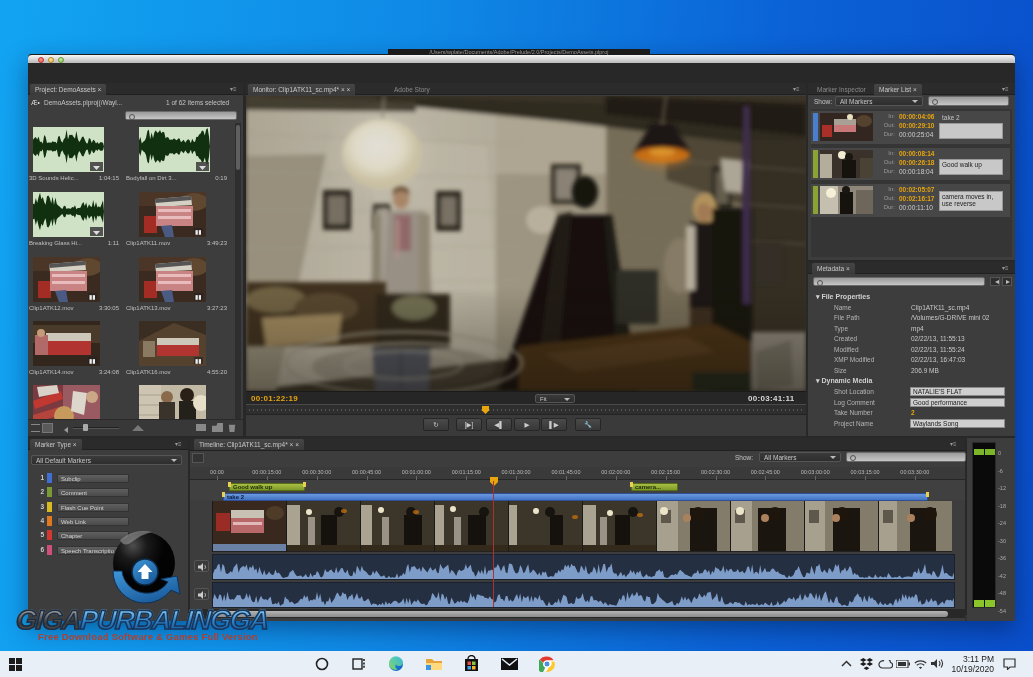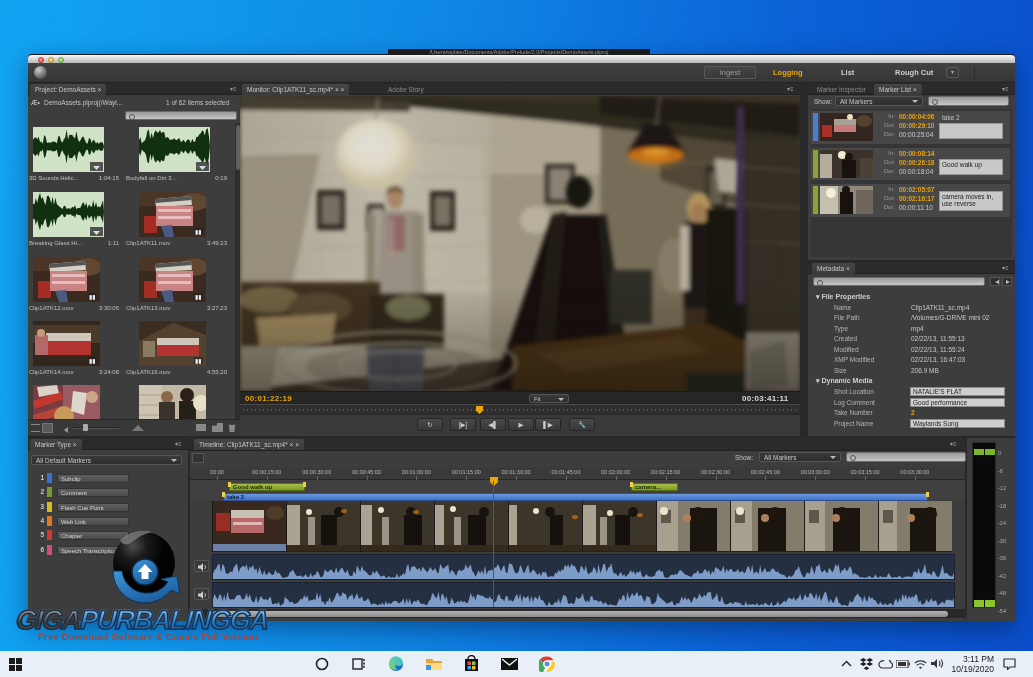--- a/index.html
+++ b/index.html
@@ -53,29 +53,20 @@
 #wmsub{position:absolute;left:38px;top:631px;font-size:9.5px;font-weight:bold;color:#ae3f2e;white-space:nowrap;letter-spacing:.2px;}
 </style></head><body>
 <div id="stage">
 <div id="win">
  <div id="titlebar">
    <div class="tl" style="left:10px;background:radial-gradient(circle at 35% 30%,#ff9a8a,#e4554a);border:.5px solid #b33"></div>
    <div class="tl" style="left:20px;background:radial-gradient(circle at 35% 30%,#ffe9a0,#e8b33c);border:.5px solid #b8872a"></div>
    <div class="tl" style="left:30px;background:radial-gradient(circle at 35% 30%,#d0f0a8,#7fbf4a);border:.5px solid #6a9a3a"></div>
  </div>
  <div id="pathstrip">/Users/wplate/Documents/Adobe/Prelude/2.0/Projects/DemoAssets.plproj</div>
- <div id="hdr">
-   <div class="ab" style="left:6px;top:3px;width:13px;height:13px;border-radius:50%;background:radial-gradient(circle at 35% 30%,#cfcfcf,#6a6a6a 60%,#3a3a3a)"></div>
-   <div class="htab" style="left:676px;top:3px;width:52px;height:13px;border:1px solid #5a5a5a;border-radius:2px;background:linear-gradient(#454545,#393939);text-align:center;line-height:12px;color:#9a9a9a;font-weight:normal">Ingest</div>
-   <div class="htab" style="left:745px;color:#e8a50c">Logging</div>
-   <div class="htab" style="left:813px">List</div>
-   <div class="htab" style="left:867px">Rough Cut</div>
-   <div class="htab" style="left:918px;top:4px;width:13px;height:11px;border:1px solid #5a5a5a;border-radius:2px;text-align:center;line-height:9px;color:#aaa;font-weight:normal;font-size:6px">▾</div>
-   <div class="ab" style="left:946px;top:3px;width:1px;height:14px;background:#2a2a2a"></div>
- </div>
 <div class="ab" style="left:0;top:561px;width:987px;height:6px;background:#333"></div>
       <div class="pnl" style="left:0;top:29px;width:215px;height:353px;overflow:hidden">
         <div class="tstrip">
           <div class="tab" style="left:2px">Project: DemoAssets ×</div>
           <div class="pmenu">▾≡</div>
         </div>
         <div class="ab t7" style="left:3px;top:16px;color:#ddd">Æ•</div>
         <div class="ab t7" style="left:16px;top:16px">DemoAssets.plproj(/Wayl...</div>
         <div class="ab t7" style="left:138px;top:16px">1 of 62 items selected</div>
         <div class="srch" style="left:97px;top:28px;width:112px;height:9px"></div>
@@ -224,21 +215,21 @@
 <div class="ab" style="left:14px;top:3px;width:11px;height:10px;background:#5a5a5a;border:1px solid #777"></div>
 <div class="ab" style="left:33px;top:7px;border:3px solid transparent;border-right:4px solid #999"></div>
 <div class="ab" style="left:45px;top:7px;width:46px;height:2px;background:#222;border-bottom:1px solid #555"></div>
 <div class="ab" style="left:55px;top:4px;width:5px;height:7px;background:#aaa;border-radius:1px"></div>
 <div class="ab" style="left:104px;top:5px;width:12px;height:6px;background:#777;clip-path:polygon(0 100%,50% 0,100% 100%)"></div>
 <div class="ab" style="left:168px;top:4px;width:10px;height:7px;background:#888"></div>
 <div class="ab" style="left:184px;top:3px;width:11px;height:9px;background:#888;clip-path:polygon(0 30%,40% 30%,50% 0,100% 0,100% 100%,0 100%)"></div>
 <div class="ab" style="left:200px;top:3px;width:8px;height:9px;background:#888;clip-path:polygon(10% 20%,90% 20%,80% 100%,20% 100%)"></div>
 </div>
       </div>
-      <div class="pnl" style="left:212px;top:29px;width:560px;height:353px">
+      <div class="pnl" style="left:218px;top:29px;width:560px;height:353px">
         <div class="tstrip">
           <div class="tab" style="left:2px">Monitor: Clip1ATK11_sc.mp4* ×&nbsp;×</div>
           <div class="tabdim" style="left:143px">Adobe Story</div>
           <div class="pmenu">▾≡</div>
         </div>
 <svg width="560" height="295" viewBox="0 0 560 295" style="position:absolute;left:0;top:13px">
 <defs>
  <filter id="bl">
               <feGaussianBlur stdDeviation="2"></feGaussianBlur>
             </filter>

